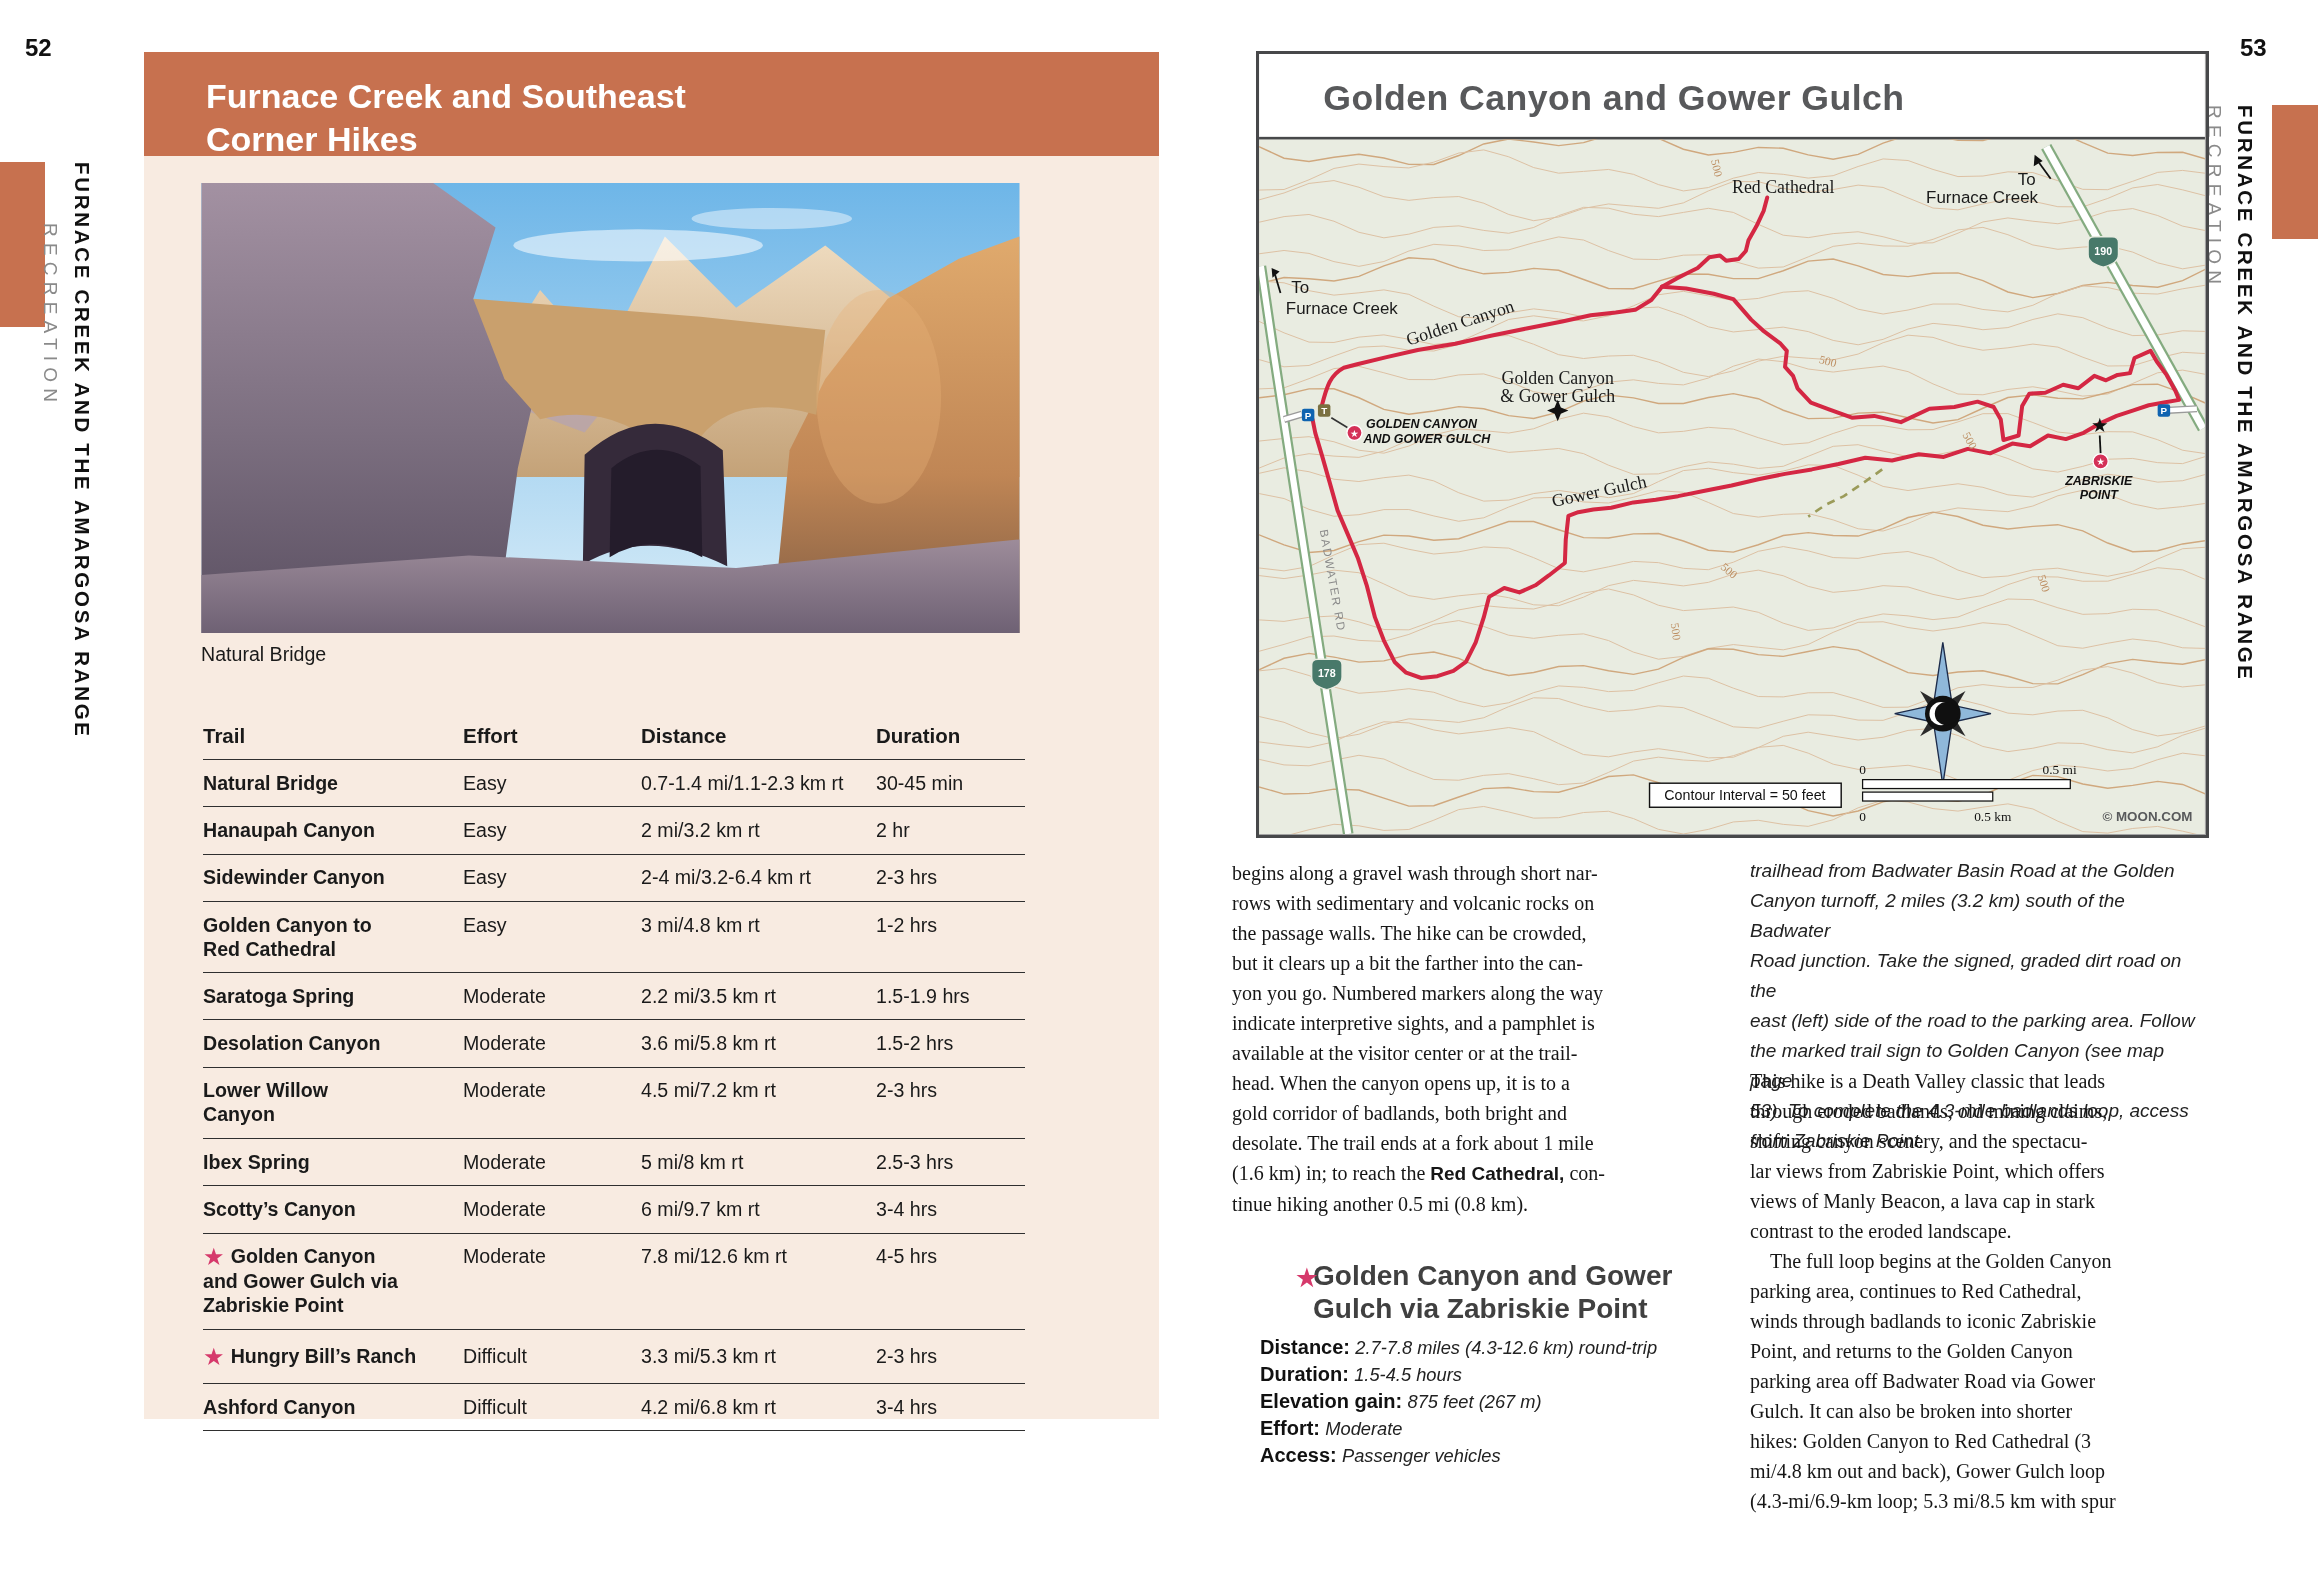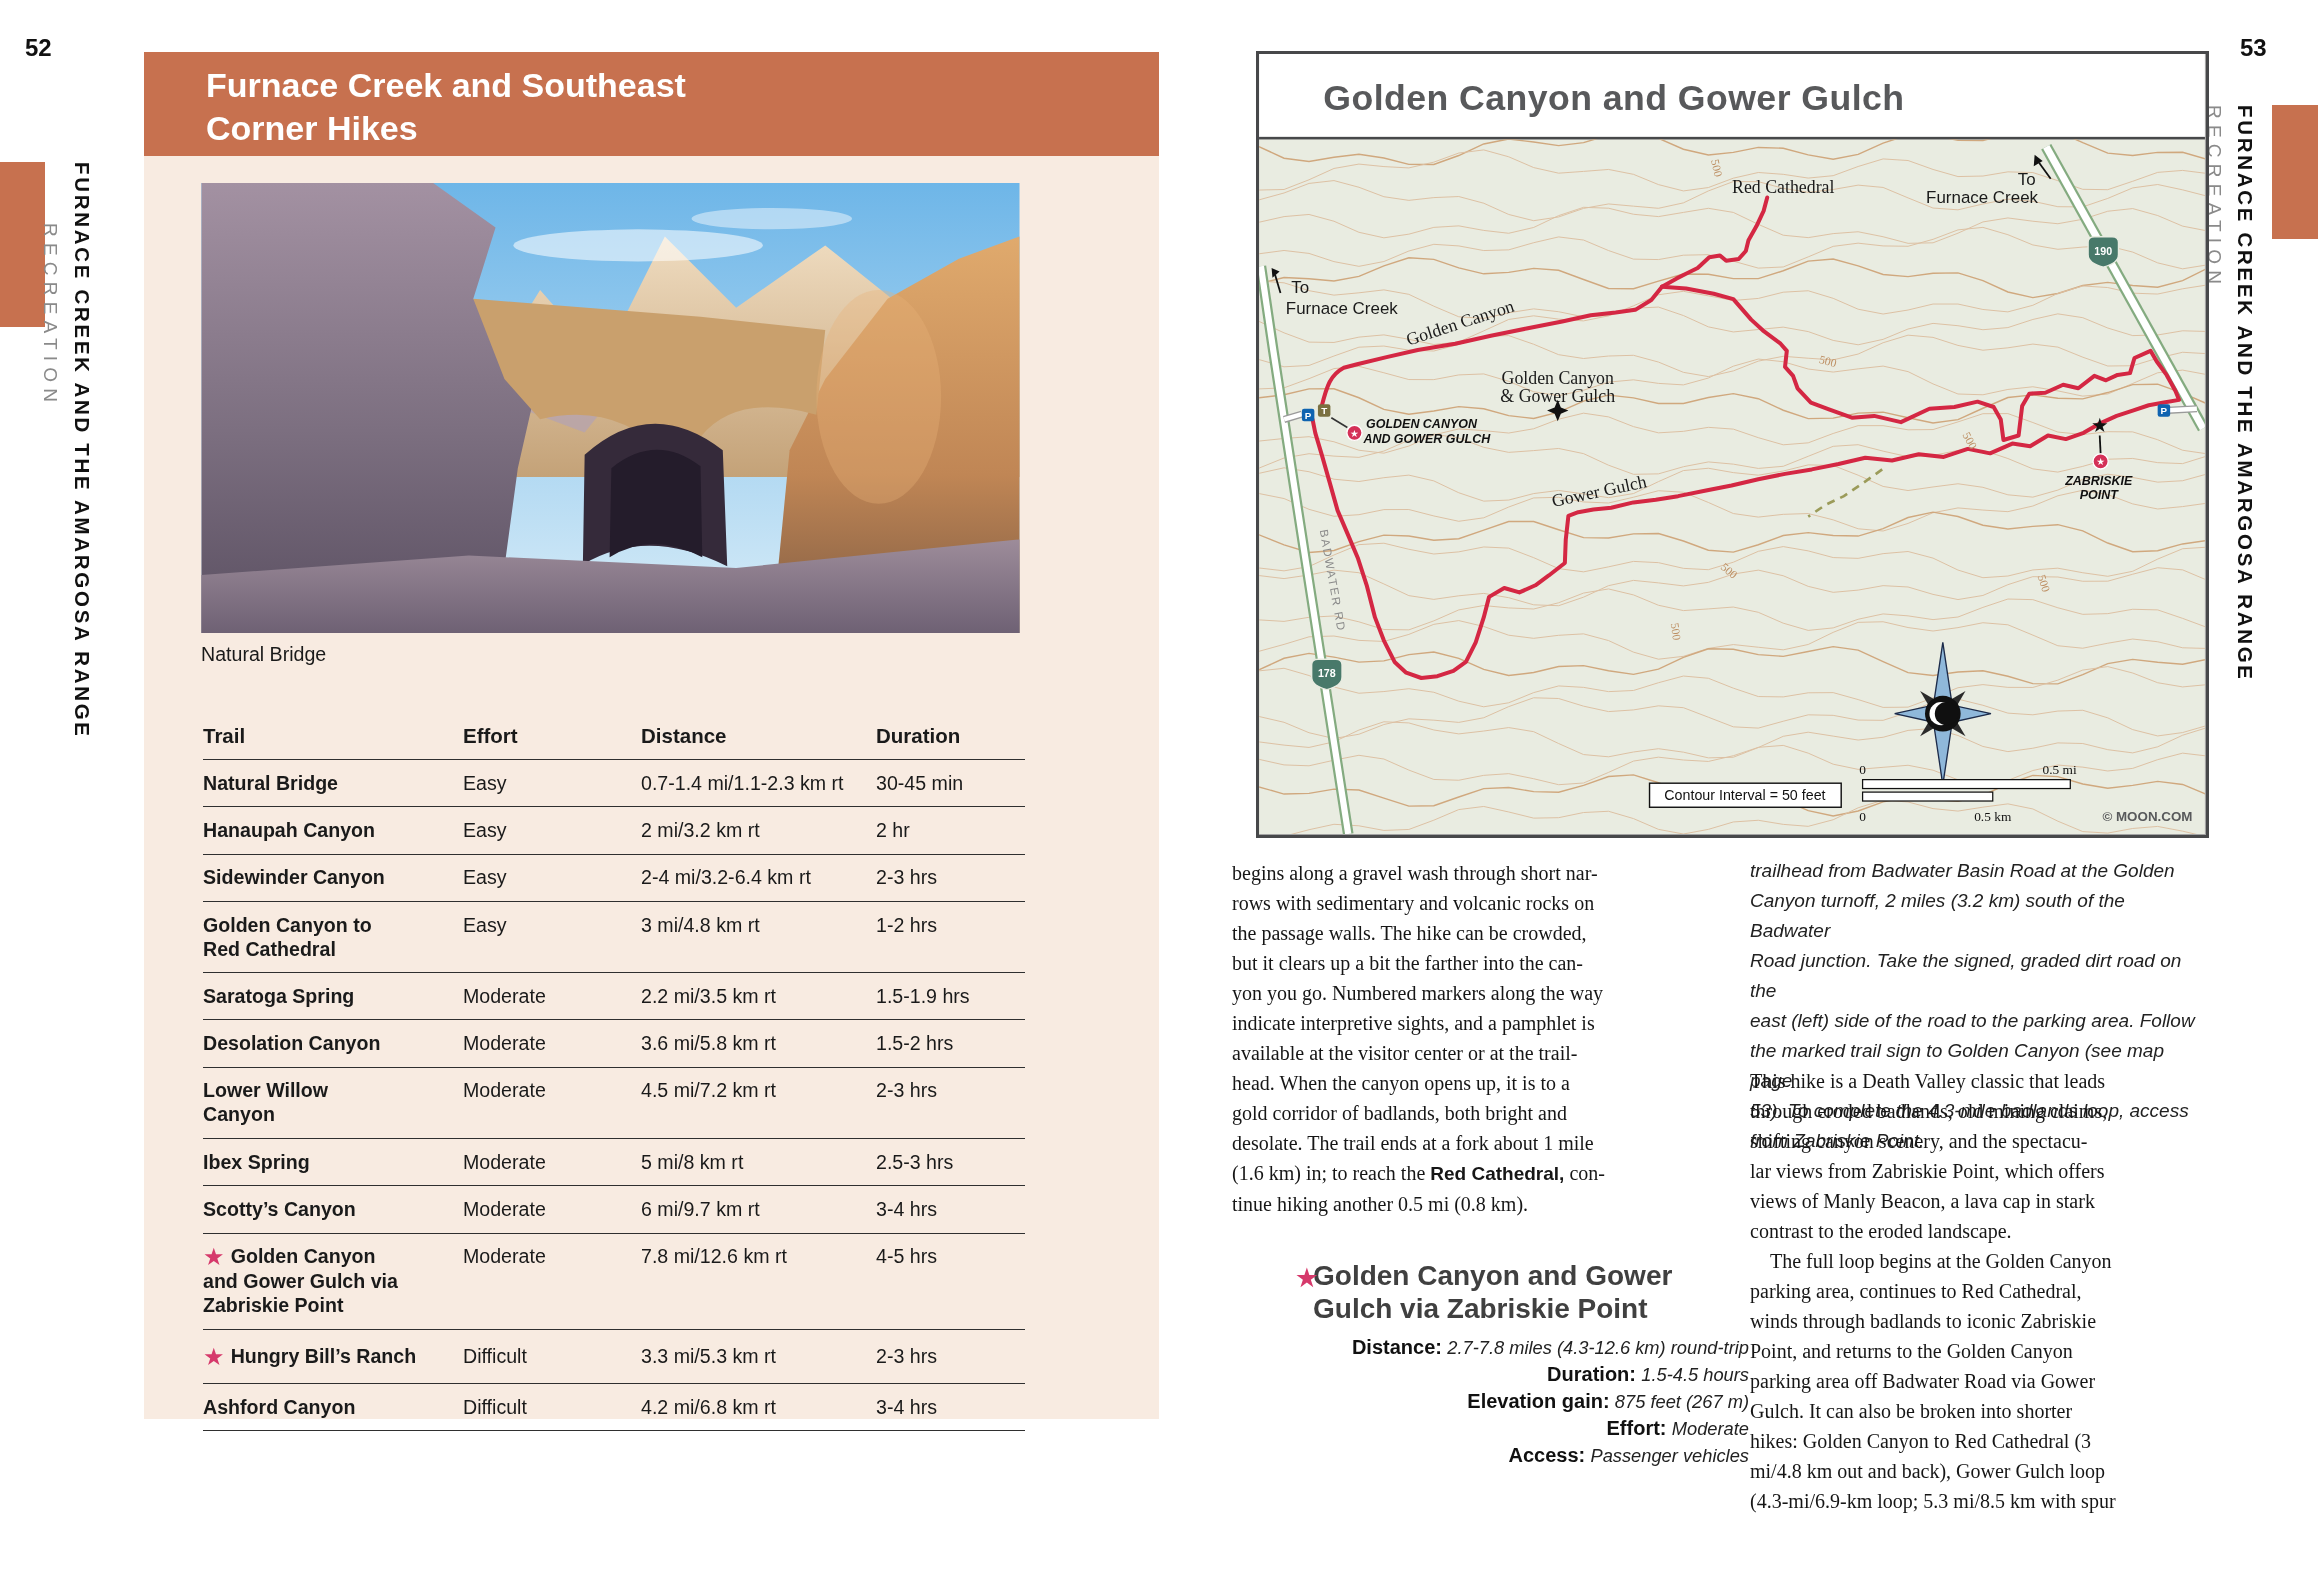--- a/index.html
+++ b/index.html
@@ -9,21 +9,21 @@
 
   
   .pagenum{font-weight:bold;font-size:24px;color:#111;}
   .orange-block{background:#c7714f;}
   .vert-title{writing-mode:vertical-rl;font-weight:bold;font-size:20.5px;letter-spacing:2.7px;color:#111;}
   .vert-sub{writing-mode:vertical-rl;font-size:19px;letter-spacing:6.2px;color:#8a8a8a;}
 
   
   #panelL{left:144px;top:156px;width:1015px;height:1263px;background:#f8ebe1;}
   #headerL{left:144px;top:52px;width:1015px;height:104px;background:#c7714f;}
-  #headerL .t{margin:12px 0 0 62px;font-size:34px;font-weight:bold;line-height:43px;color:#ffffff;}
+  #headerL .t{margin:23px 0 0 62px;font-size:34px;font-weight:bold;line-height:43px;color:#ffffff;}
   #photo{left:201px;top:183px;width:819px;height:450px;}
   #caption{left:201px;top:643px;font-size:19.6px;}
 
   #tableL{left:203px;top:719px;width:822px;}
   .trow{display:grid;grid-template-columns:260px 178px 235px 148px;
         border-bottom:1.8px solid #2f2f2f;padding:10.7px 0 11.6px;font-size:19.6px;line-height:24px;}
   .trow.head{font-weight:bold;font-size:20.5px;padding:5.4px 0 10.7px;}
   .tname{font-weight:bold;white-space:pre-line;padding-right:16px;}
   .tstar{color:#d6396b;font-size:24px;margin-right:6.2px;vertical-align:-1.8px;font-weight:normal;}
 
@@ -45,21 +45,21 @@
   .tShield{font-family:"Liberation Sans",sans-serif;font-size:12px;font-weight:bold;fill:#fff;}
   .tIcon{font-family:"Liberation Sans",sans-serif;font-size:11px;font-weight:bold;fill:#fff;}
 
   
   #col1{left:1232px;top:858px;width:448px;font-family:"Liberation Serif",serif;
         font-size:20px;line-height:30px;color:#161616;white-space:pre-line;}
   #col1 b{font-family:"Liberation Sans",sans-serif;font-size:19px;}
   #secHead{left:1293px;top:1259px;width:455px;}
   .secStar{position:absolute;left:1.8px;top:2.7px;font-size:27px;color:#d6396b;}
   .secTitle{margin-left:20px;font-size:28px;line-height:33px;font-weight:bold;color:#404040;}
-  #details{left:1296px;top:1334px;width:453px;text-align:right;}
+  #details{left:1260px;top:1334px;width:453px;}
   .dl{line-height:27px;font-size:19px;}
   .dl b{font-size:20px;color:#111;}
   .dl i{font-size:18.3px;color:#222;white-space:pre-line;}
   #col2i{left:1750px;top:856px;width:448px;font-style:italic;font-size:19px;
          line-height:30px;color:#222;white-space:pre-line;}
   #col2{left:1750px;top:1066px;width:448px;font-family:"Liberation Serif",serif;
         font-size:20px;line-height:30px;color:#161616;white-space:pre-line;}
 </style>
 </head>
 <body>

